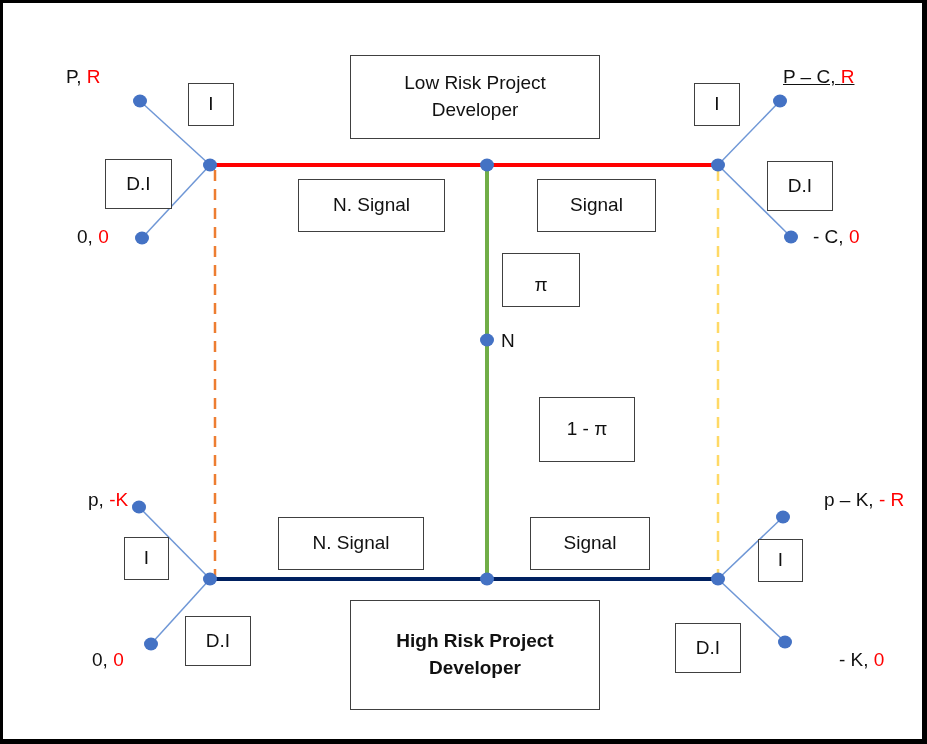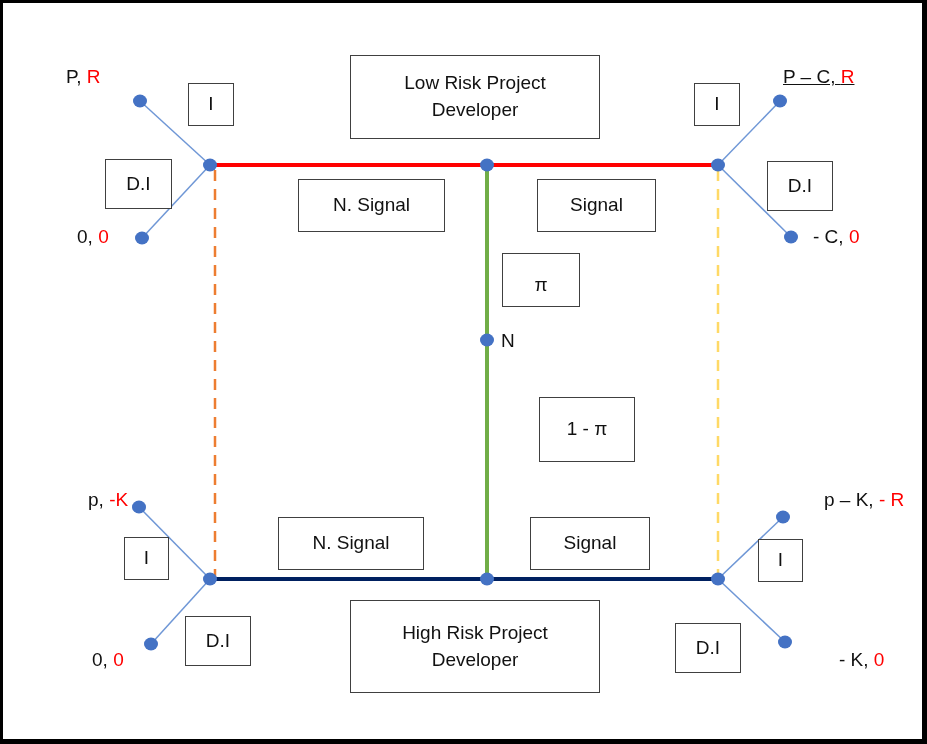--- a/index.html
+++ b/index.html
@@ -81,21 +81,21 @@
       <ellipse cx="151" cy="644" rx="7" ry="6.5"></ellipse>
       <ellipse cx="783" cy="517" rx="7" ry="6.5"></ellipse>
       <ellipse cx="785" cy="642" rx="7" ry="6.5"></ellipse>
     </g>
   </svg>
 
   <div class="box" style="left:350px; top:55px; width:250px; height:84px; flex-direction:column;">
     <span>Low Risk Project</span>
     <span>Developer</span>
   </div>
-  <div class="box" style="left:350px; top:600px; width:250px; height:93px; flex-direction:column;">
+  <div class="box" style="left:350px; top:600px; width:250px; height:110px; flex-direction:column;font-weight:bold;">
     <span>High Risk Project</span>
     <span>Developer</span>
   </div>
 
   <div class="box" style="left:298px; top:179px; width:147px; height:53px;">
     <span>N. Signal</span>
   </div>
   <div class="box" style="left:537px; top:179px; width:119px; height:53px;">
     <span>Signal</span>
   </div>

